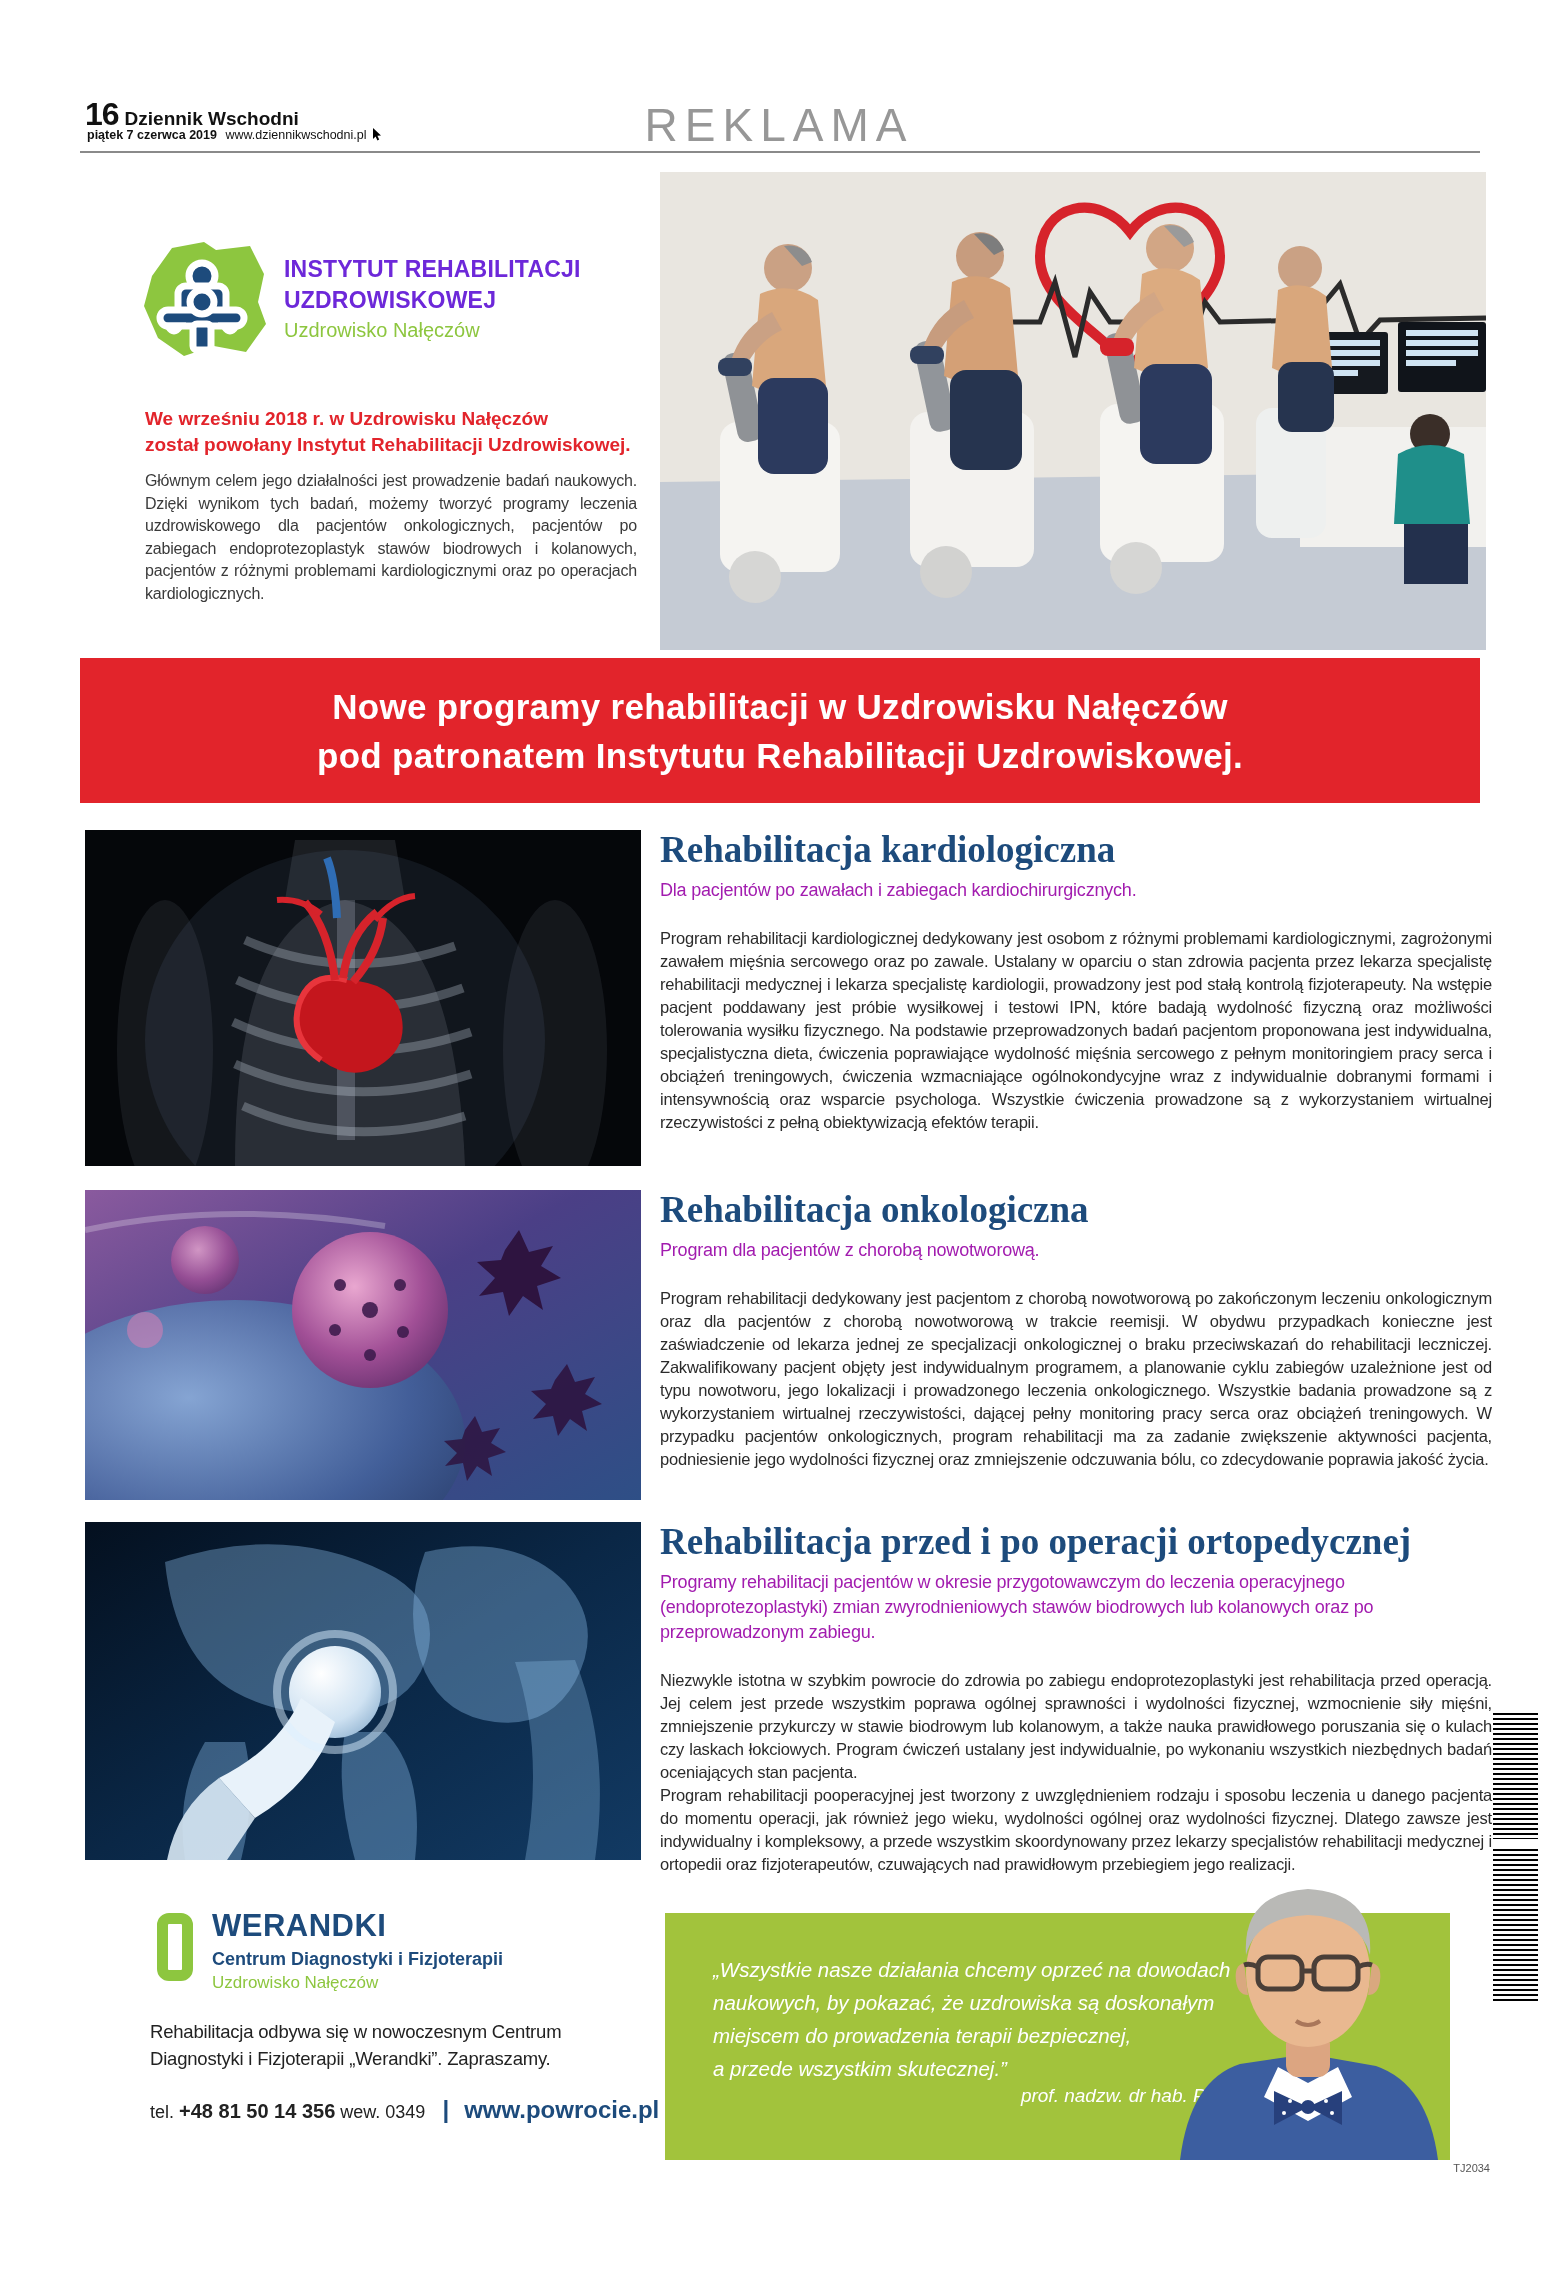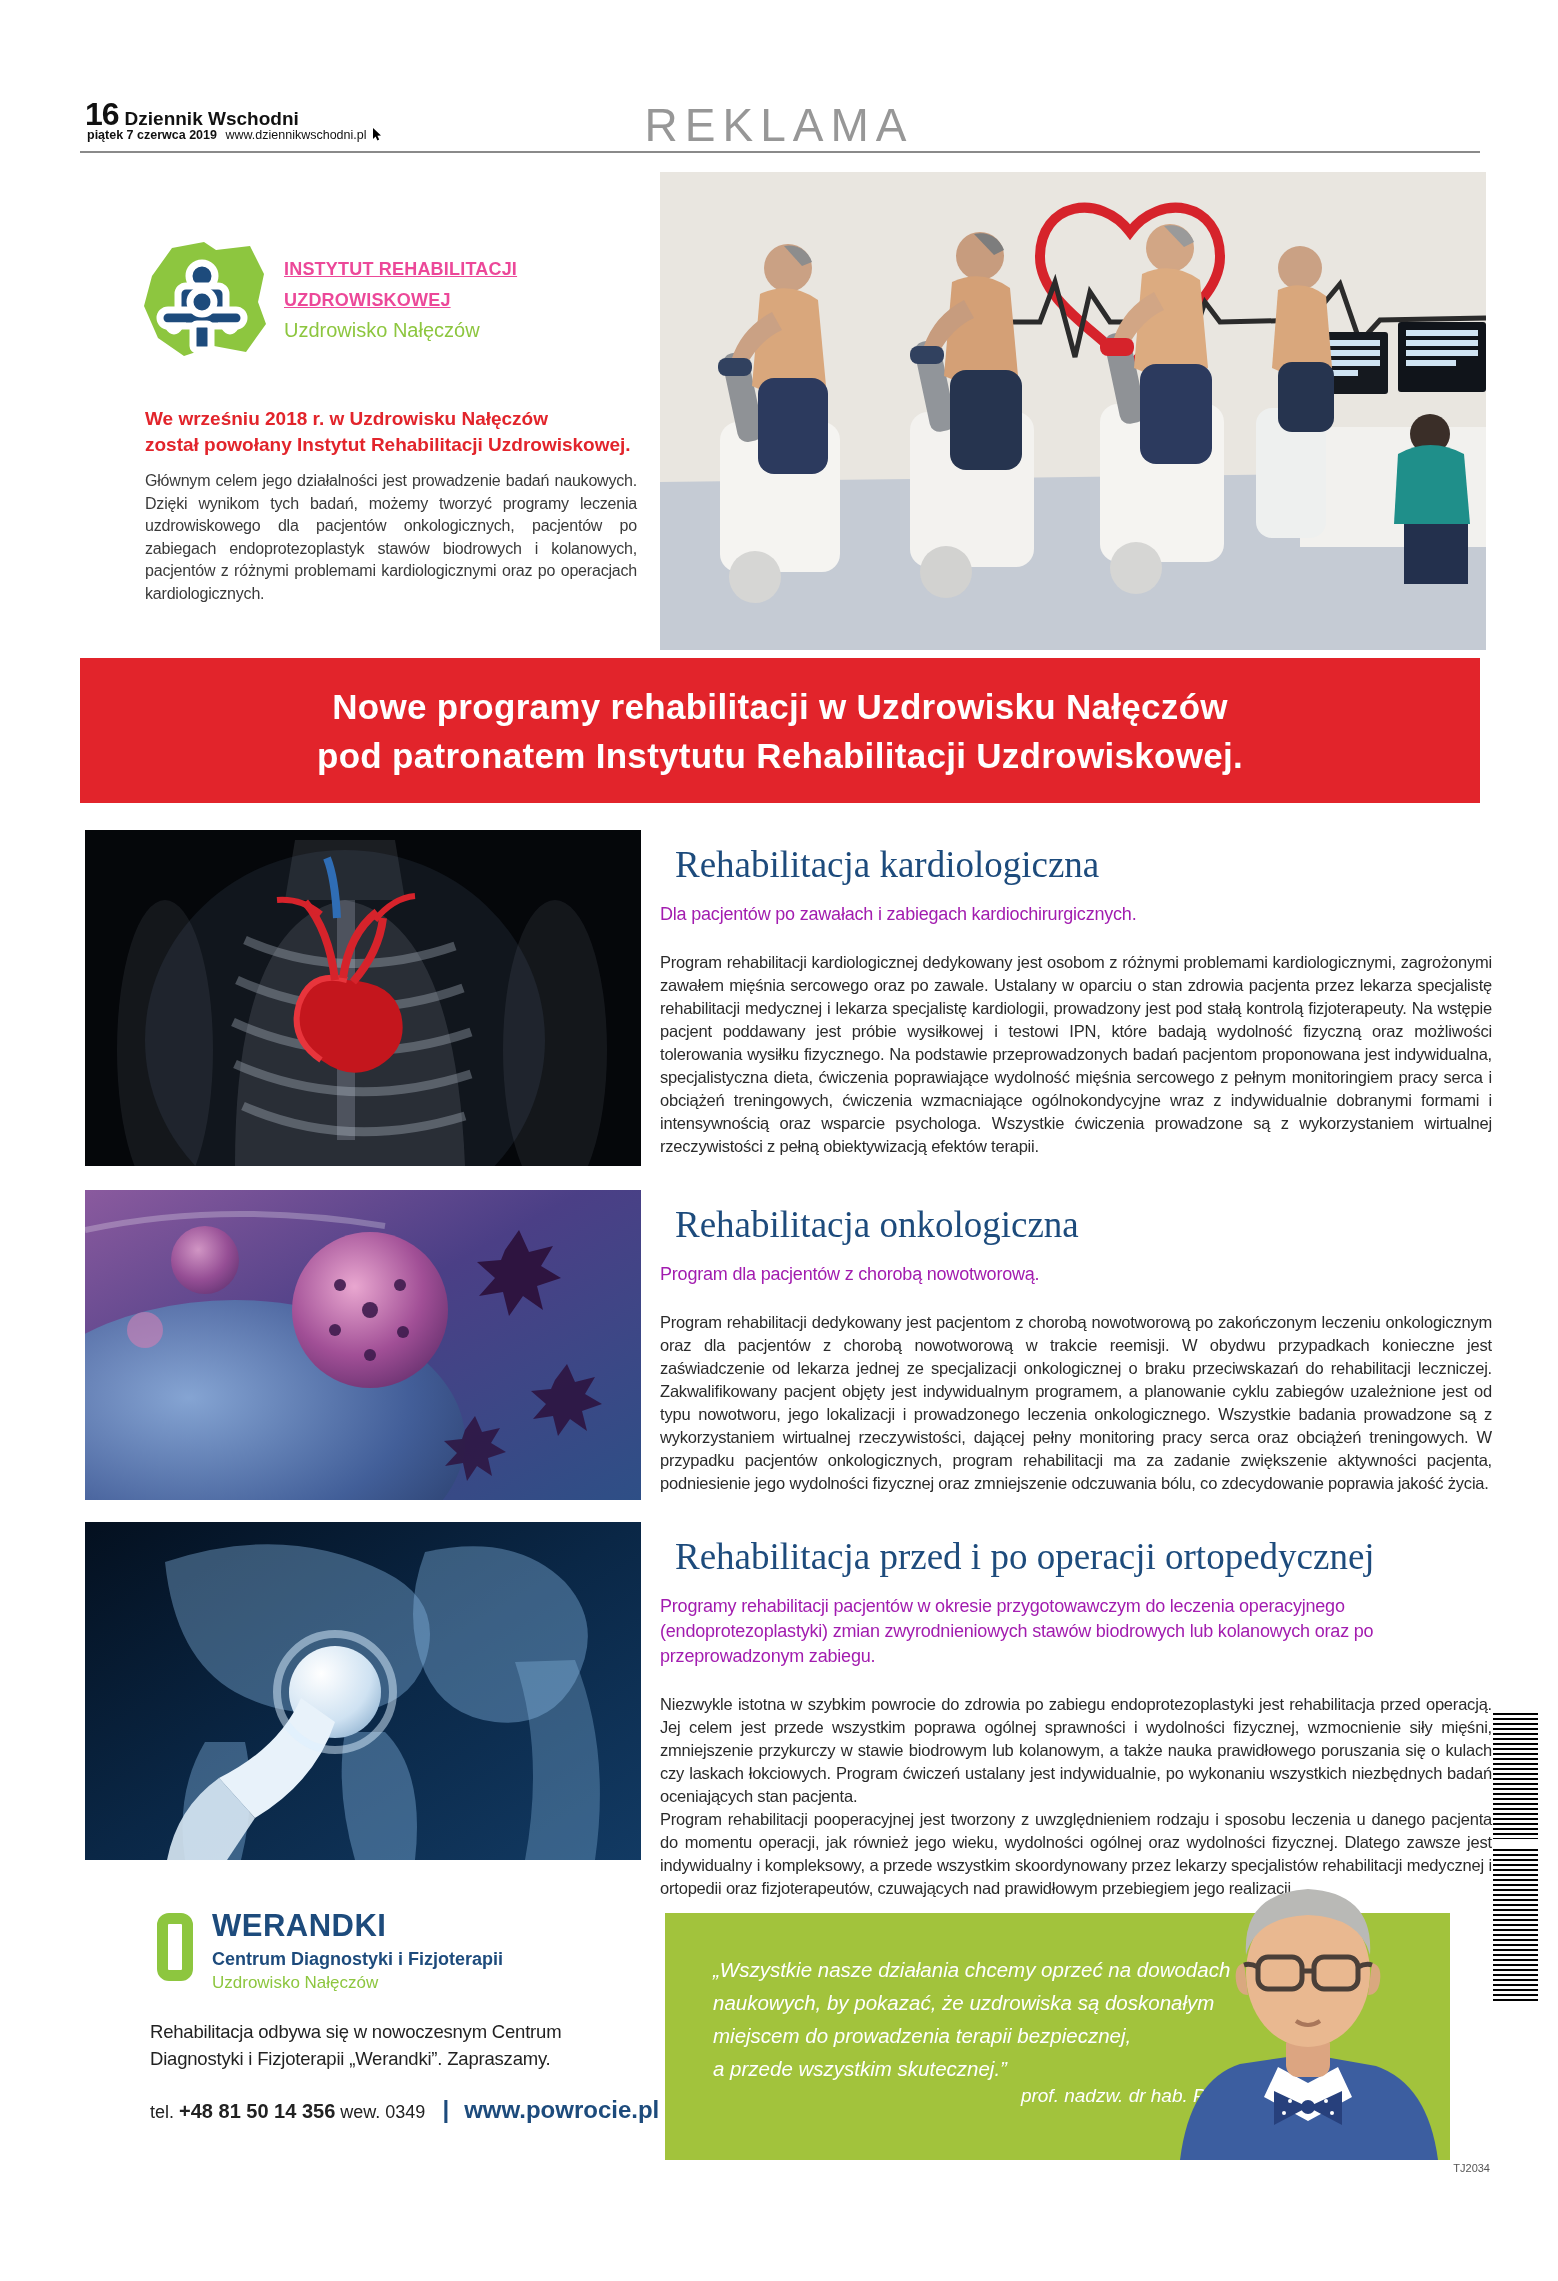--- a/index.html
+++ b/index.html
@@ -12,37 +12,37 @@
   .mast-sub{position:absolute;left:87px;top:128px;font-size:12.5px;color:#111;white-space:nowrap;}
   .mast-sub .date{font-weight:bold;margin-right:5px;}
   .cursor-icon{display:inline-block;margin-left:2px;vertical-align:-2px;}
   .reklama{position:absolute;left:0;top:98px;width:100%;text-align:center;
            font-size:46px;color:#979797;letter-spacing:7px;font-weight:400;}
   .mast-rule{position:absolute;left:80px;top:151px;width:1400px;height:2px;background:#8a8a8a;}
   
   .logo-row{position:absolute;left:138px;top:240px;display:flex;align-items:flex-start;}
   .logo-map{width:132px;height:122px;flex:0 0 auto;}
   .logo-text{margin-left:14px;padding-top:14px;}
-  .logo-l1,.logo-l2{font-size:18px;font-weight:bold;color:#ec4899;letter-spacing:.2px;line-height:31px;text-decoration:underline;}
+  .logo-l1,.logo-l2{font-size:23px;font-weight:bold;color:#6d28d9;letter-spacing:.2px;line-height:31px;}
   .logo-sub{font-size:20px;color:#8dc63f;margin-top:3px;}
   .intro-lead{position:absolute;left:145px;top:406px;width:495px;
               font-size:19px;font-weight:bold;color:#e2242b;line-height:26px;}
   .intro-body{position:absolute;left:145px;top:470px;width:492px;
               font-size:16px;line-height:22.5px;text-align:justify;color:#3a3a3a;letter-spacing:-0.2px;}
   
   .gym-photo{position:absolute;left:660px;top:172px;width:826px;height:478px;overflow:hidden;background:#e9e7e2;}
   
   .banner{position:absolute;left:80px;top:658px;width:1400px;height:145px;background:#e2242b;
           display:flex;flex-direction:column;align-items:center;justify-content:center;}
   .banner div{color:#ffffff;font-size:35px;font-weight:bold;line-height:49px;letter-spacing:.3px;}
   
   .section-image{position:absolute;left:85px;width:556px;overflow:hidden;background:#000;}
   .sec-text{position:absolute;left:660px;width:832px;}
-  .sec-title{font-family:"Liberation Serif",serif;font-size:37px;font-weight:normal;color:#1d4b7c;
-             line-height:44px;margin:15px;}
+  .sec-title{font-family:"Liberation Serif",serif;font-size:37px;font-weight:bold;color:#1d4b7c;
+             line-height:44px;margin:0;}
   .sec-sub{font-size:18px;color:#a21caf;line-height:25px;margin-top:6px;letter-spacing:-0.2px;}
   .sec-body{font-size:16.5px;line-height:23px;text-align:justify;color:#2b2b2b;margin-top:24px;letter-spacing:-0.2px;}
   .sec-body + .sec-body{margin-top:0;}
   
   .werandki-ring{position:absolute;left:157px;top:1913px;width:14px;height:46px;
                  border:11px solid #8dc63f;border-radius:12px;}
   .werandki-text{position:absolute;left:212px;top:1908px;}
   .werandki-name{font-size:31px;font-weight:bold;color:#1d4b7c;letter-spacing:.5px;}
   .werandki-l2{font-size:18px;font-weight:bold;color:#1d4b7c;margin-top:5px;}
   .werandki-l3{font-size:17px;color:#8dc63f;margin-top:3px;}

